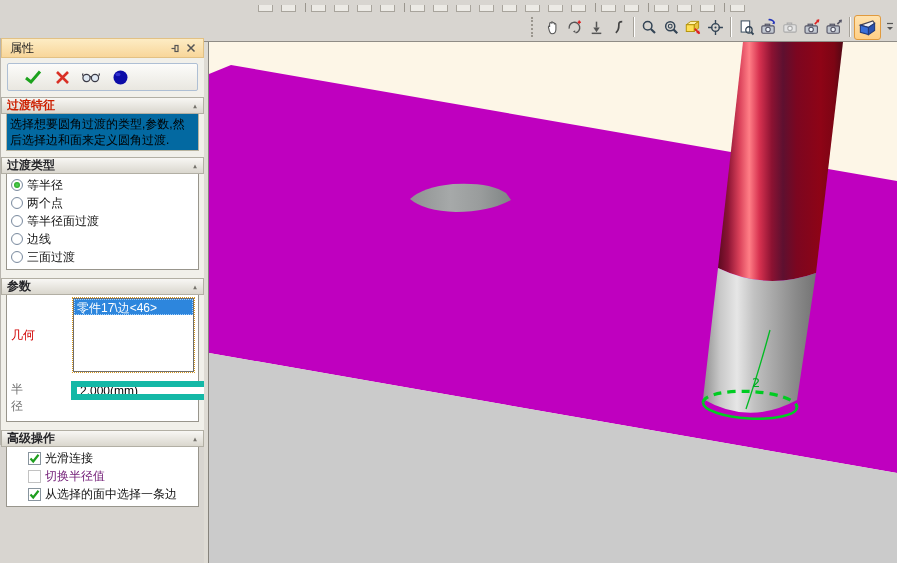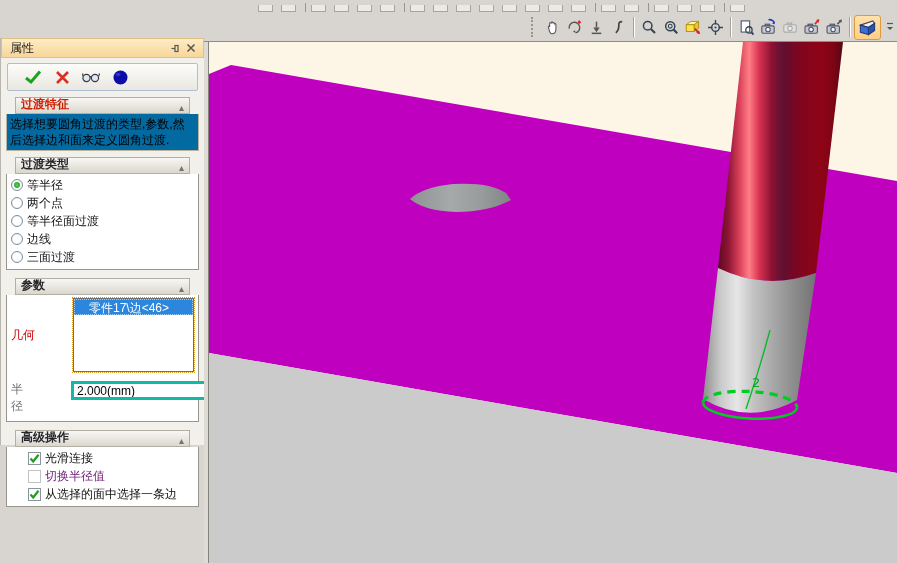--- a/index.html
+++ b/index.html
@@ -31,22 +31,22 @@
   #panel-title { height:20px; background:linear-gradient(#fdecc4,#f8d69a);
     border:1px solid #e2c184; display:flex; align-items:center; padding:0 4px 0 8px; }
   #panel-title .t { flex:1; color:#222; }
   .cap-btn { width:16px; height:15px; display:flex; align-items:center; justify-content:center; }
 
   #panel-toolbar { margin:5px 6px 6px 6px; height:28px;
     background:linear-gradient(#fcfcfa,#e9e7e0); border:1px solid #aebfd4; border-radius:2px;
     display:flex; align-items:center; padding-left:12px; }
   #panel-toolbar .tool { width:26px; height:22px; display:flex; align-items:center; justify-content:center; margin-right:3px; }
 
-  .sec-hdr { margin:0 14px; height:17px; background:linear-gradient(#f8f7f4,#dad7ce);
-    border:1px solid #b2afa4; display:flex; align-items:flex-end; padding:0 5px; }
+  .sec-hdr { margin:0 0; height:17px; background:linear-gradient(#f8f7f4,#dad7ce);
+    border:1px solid #b2afa4; display:flex; align-items:center; padding:0 5px;font-family:Liberation Mono, monospace; }
   .sec-hdr .s-title { flex:1; font-weight:bold; color:#26262a; }
   .sec-hdr.red .s-title { color:#cc1f00; }
   .sec-hdr .caret { color:#76736c; font-size:10px; }
 
   #info-box { margin:0 5px; background:#0369a1; border:1px solid #b8b4a0; border-top:none;
     padding:2px 3px; line-height:16px; color:#000; }
 
   .white-box { margin:0 5px; background:#fff; border:1px solid #98958c; border-top:none; }
 
   #type-box { padding:2px 0 3px 0; }
@@ -55,25 +55,25 @@
     background:radial-gradient(#ffffff 55%, #dfe4ea); margin-right:4px; flex:none;
     display:flex; align-items:center; justify-content:center; }
   .radio.on::after { content:""; width:6px; height:6px; border-radius:50%;
     background:radial-gradient(#5ad45a,#129612); }
 
   #params-box { padding:3px 4px 6px 4px; }
   .geo-row { display:flex; }
   .geo-label { width:62px; color:#d00000; display:flex; align-items:center; }
   #geo-list { flex:1; height:74px; background:#fff; border:1px solid #6f6f6f;
     outline:1px dotted #d89a20; }
-  #geo-sel { height:16px; background:#2d86dd; color:#fff; padding:0 14px; line-height:16px;
+  #geo-sel { height:16px; background:#2d86dd; color:#fff; padding:0 2px; line-height:16px;
     border:1px dotted #9fd0ff; white-space:nowrap; overflow:hidden; }
   .rad-row { display:flex; margin-top:9px; }
   .rad-label { width:62px; display:flex; align-items:center; color:#737373; }
-  #radius-input { flex:1; height:19px; border:3px solid #14b8a6; background:#fff;
+  #radius-input { flex:1; height:19px; border:6px solid #14b8a6; background:#fff;
     font:12px "Liberation Sans","DejaVu Sans",sans-serif; padding:0 3px; color:#000;margin-left:48px; }
 
   #adv-box { padding:2px 0 3px 17px; }
   .chk-row { height:18px; display:flex; align-items:center; padding-left:4px; }
   .chk { width:13px; height:13px; border:1px solid #88949e; background:#fff; margin-right:4px;
     flex:none; display:flex; align-items:center; justify-content:center; }
   .chk-row.dis .chk { border-color:#c2c2c2; }
   .chk-row.dis .lbl { color:#701a75; }
 
   

